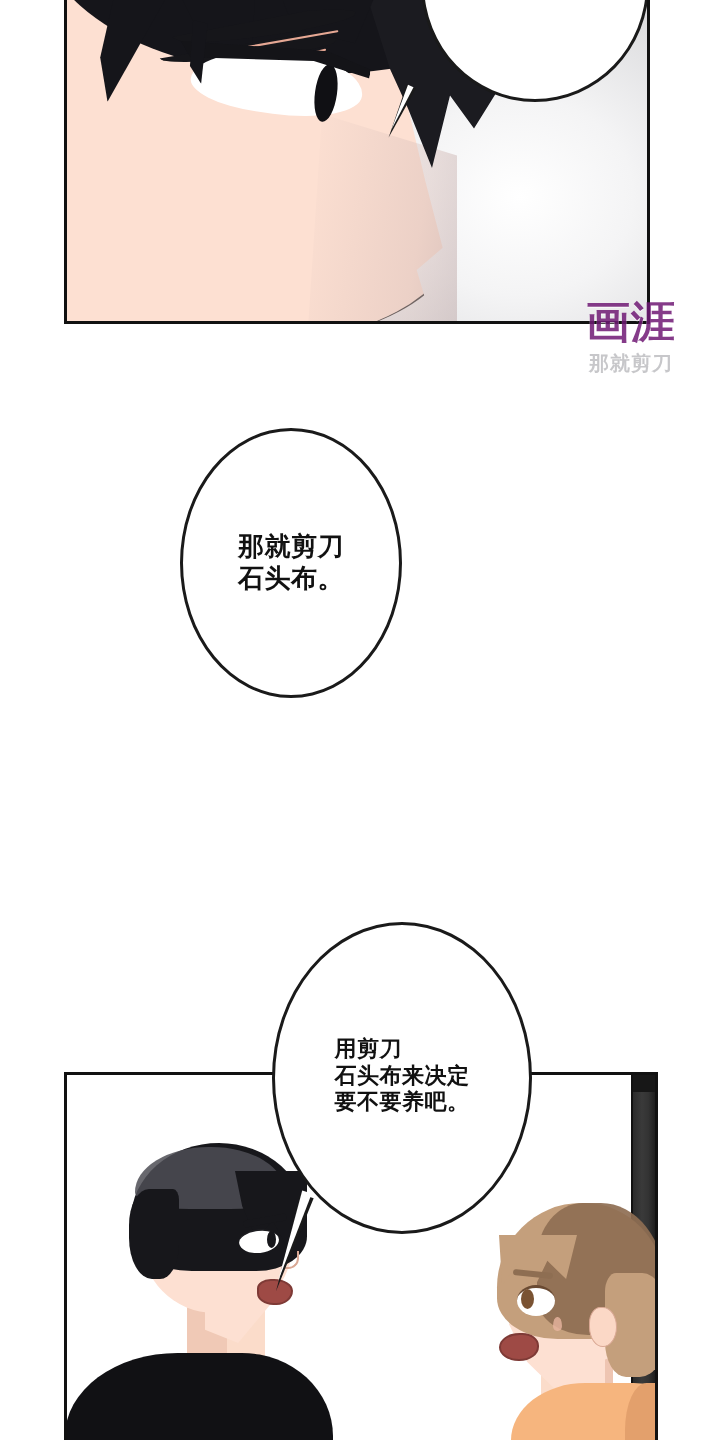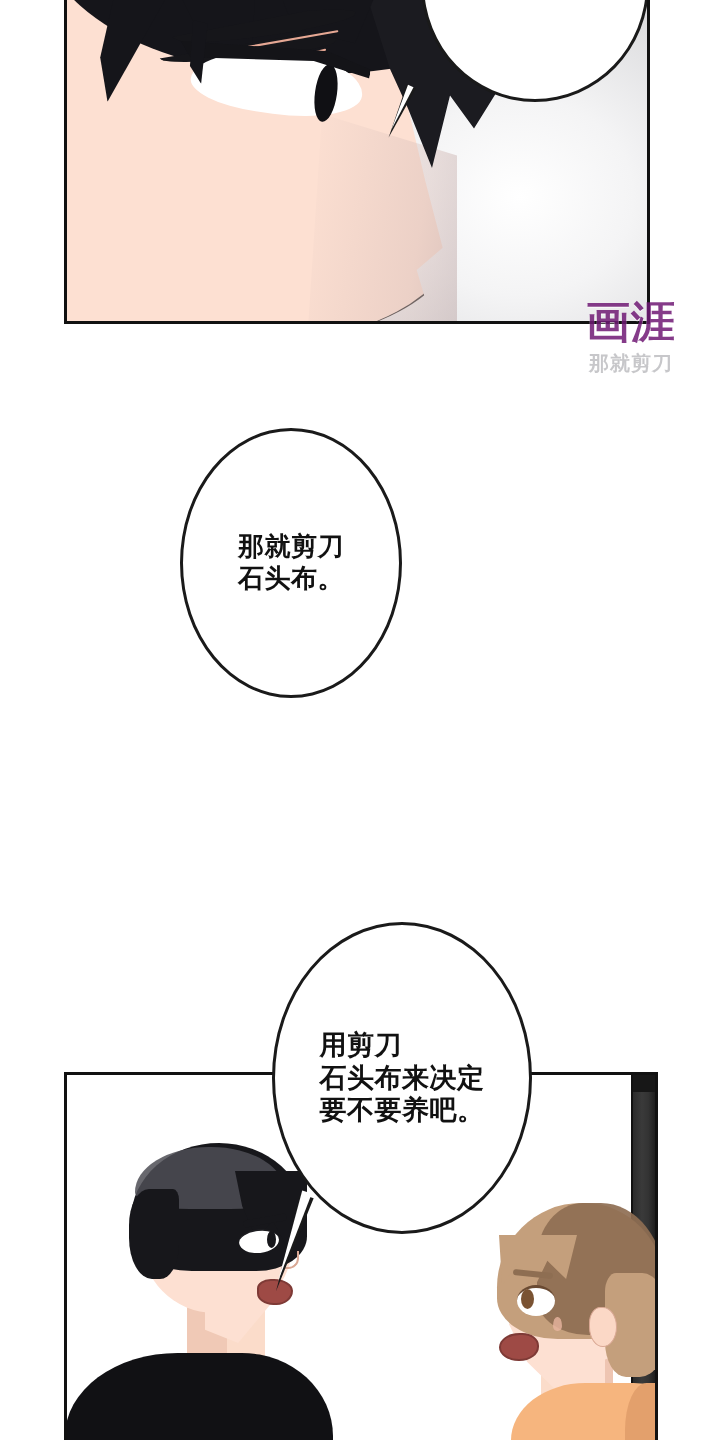--- a/index.html
+++ b/index.html
@@ -237,21 +237,21 @@
   }
   #bubble-2 .bubble-text { font-size: 26px; }
   #bubble-3 {
     left: 272px;
     top: 922px;
     width: 260px;
     height: 312px;
     border-radius: 50%;
     z-index: 6;
   }
-  #bubble-3 .bubble-text { font-size: 27px; }
+  #bubble-3 .bubble-text { font-size: 22px; font-family: Liberation Mono, monospace; }
 
   .tail {
     position: absolute;
     z-index: 7;
   }
   #bubble-3-tail {
     left: 300px;
     top: 1196px;
     width: 44px;
     height: 104px;

